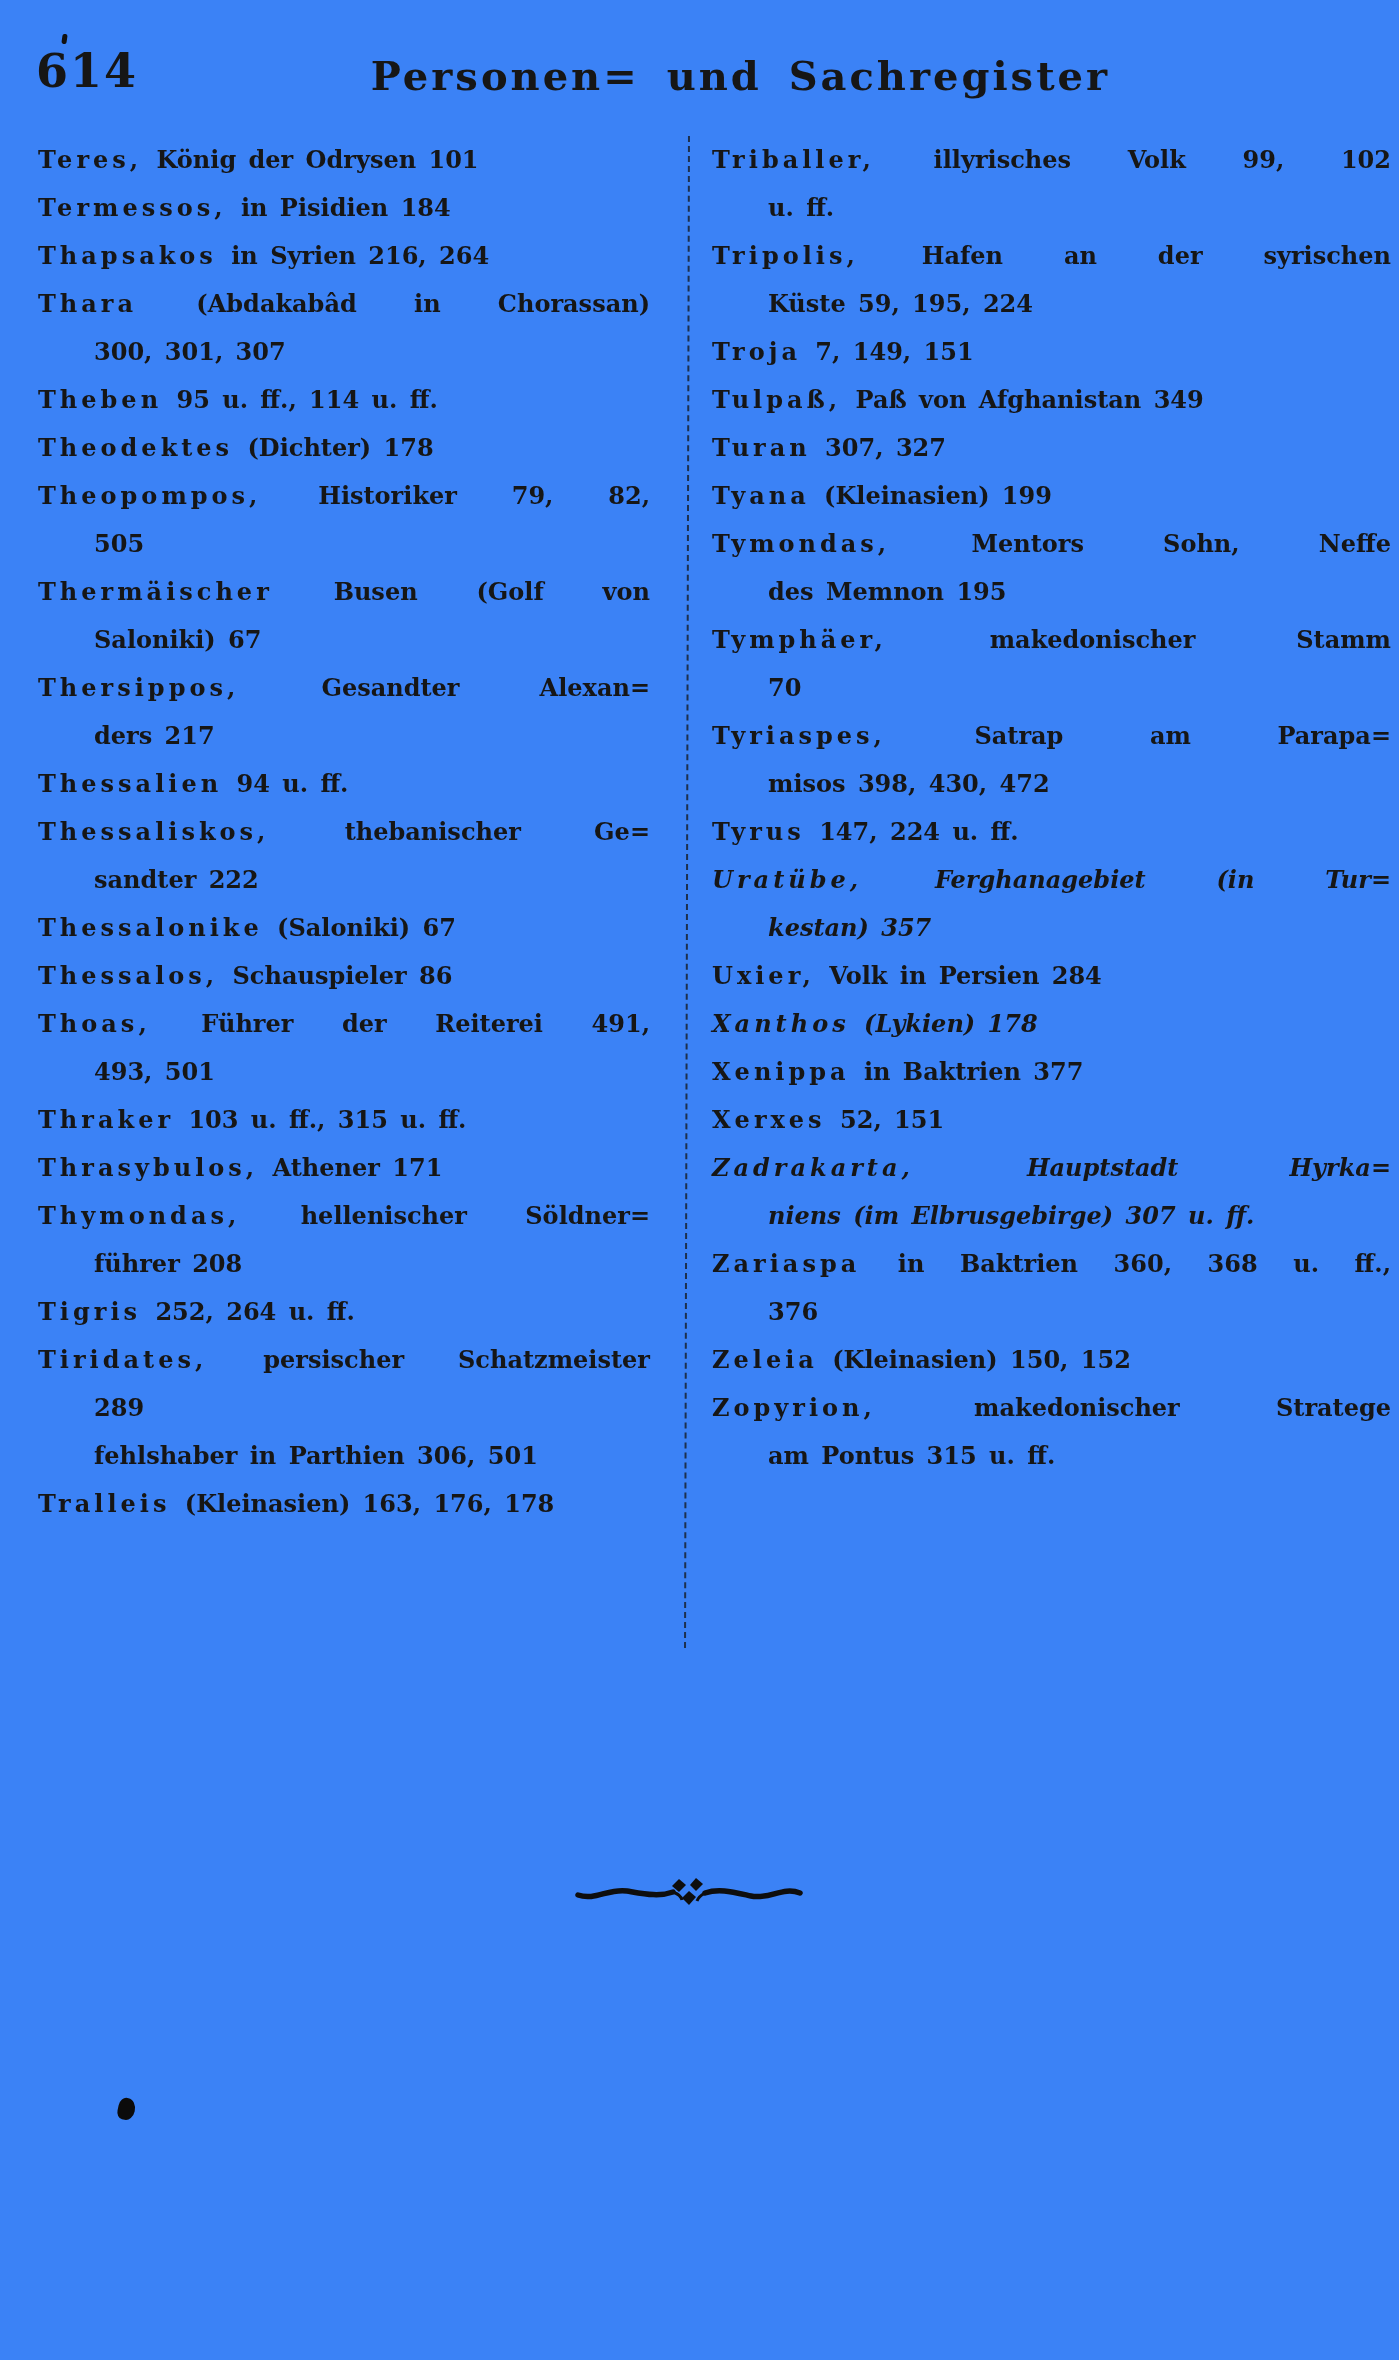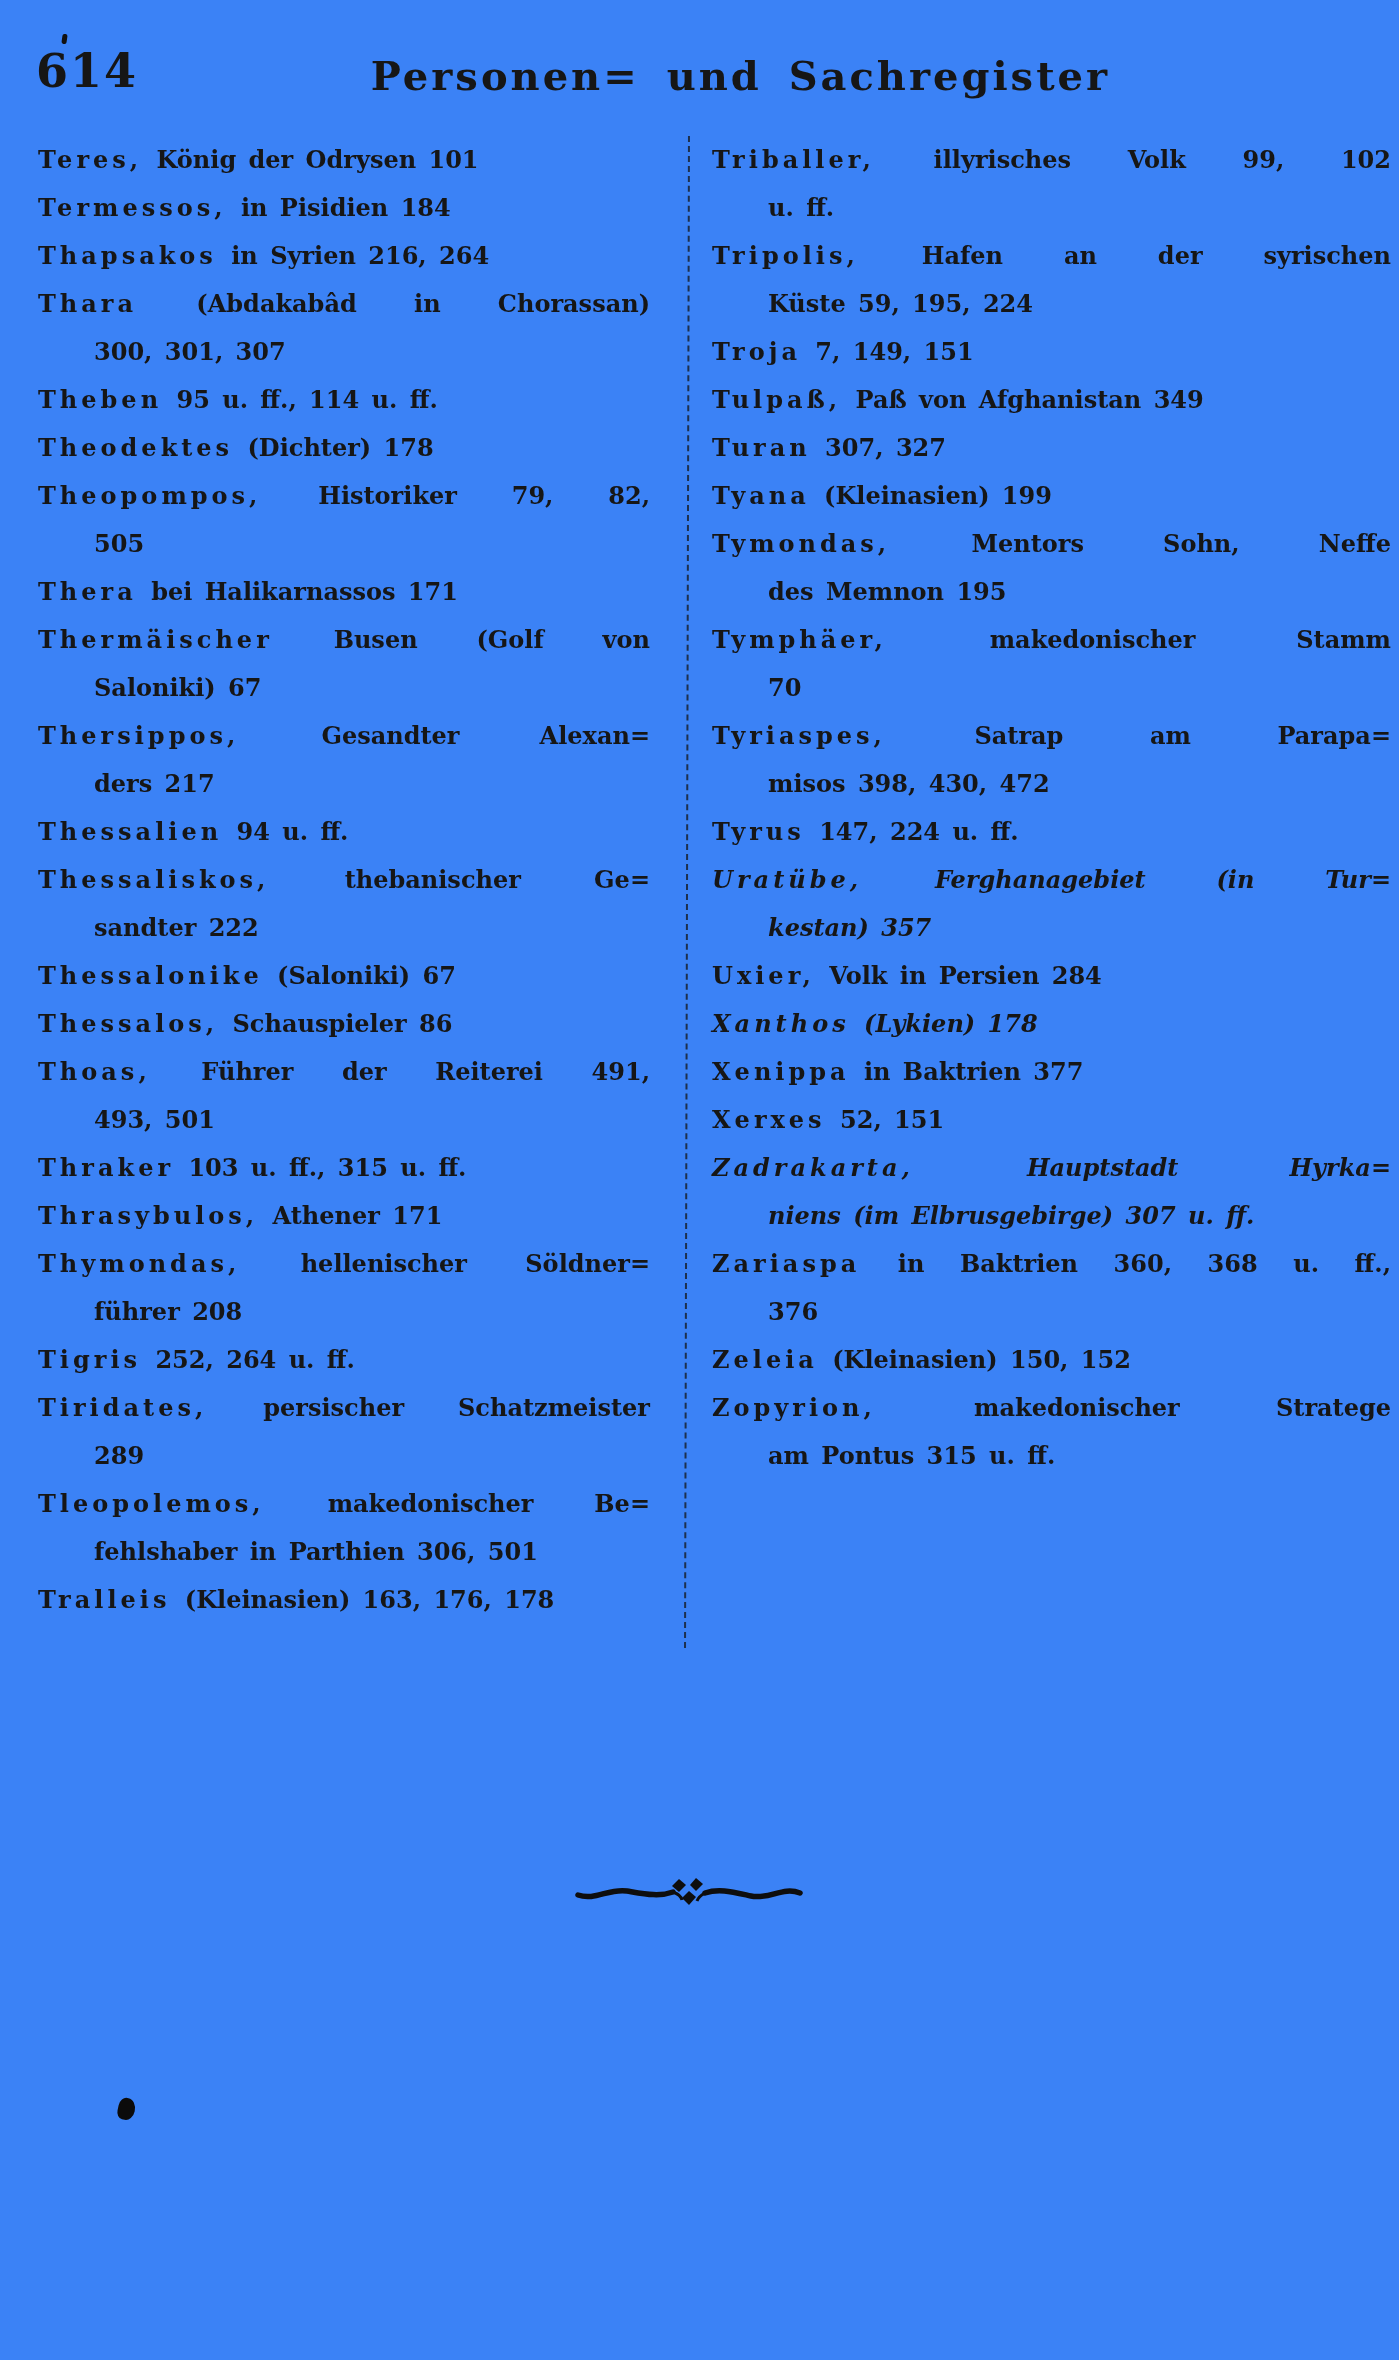--- a/index.html
+++ b/index.html
@@ -89,23 +89,20 @@
           <div class="line"><span class="hw">Theben</span> 95 u. ff., 114 u. ff.</div>
         </div>
         <div class="entry">
           <div class="line"><span class="hw">Theodektes</span> (Dichter) 178</div>
         </div>
         <div class="entry">
           <div class="line fill"><span class="hw">Theopompos,</span> Historiker 79, 82,</div>
           <div class="line cont">505</div>
         </div>
         <div class="entry">
-          <div class="line"><span class="hw">Thera</span> bei Halikarnassos 171</div>
-        </div>
-        <div class="entry">
           <div class="line fill"><span class="hw">Thermäischer</span> Busen (Golf von</div>
           <div class="line cont">Saloniki) 67</div>
         </div>
         <div class="entry">
           <div class="line fill"><span class="hw">Thersippos,</span> Gesandter Alexan=</div>
           <div class="line cont">ders 217</div>
         </div>
         <div class="entry">
           <div class="line"><span class="hw">Thessalien</span> 94 u. ff.</div>
         </div>
@@ -134,21 +131,20 @@
           <div class="line cont">führer 208</div>
         </div>
         <div class="entry">
           <div class="line"><span class="hw">Tigris</span> 252, 264 u. ff.</div>
         </div>
         <div class="entry">
           <div class="line fill"><span class="hw">Tiridates,</span> persischer Schatzmeister</div>
           <div class="line cont">289</div>
         </div>
         <div class="entry">
-          <div class="line fill"><span class="hw">Tleopolemos,</span> makedonischer Be=</div>
           <div class="line cont">fehlshaber in Parthien 306, 501</div>
         </div>
         <div class="entry">
           <div class="line"><span class="hw">Tralleis</span> (Kleinasien) 163, 176, 178</div>
         </div>
       </div>
     <div class="divider"></div>
     <div class="col col-right">
         <div class="entry">
           <div class="line fill"><span class="hw">Triballer,</span> illyrisches Volk 99, 102</div>

